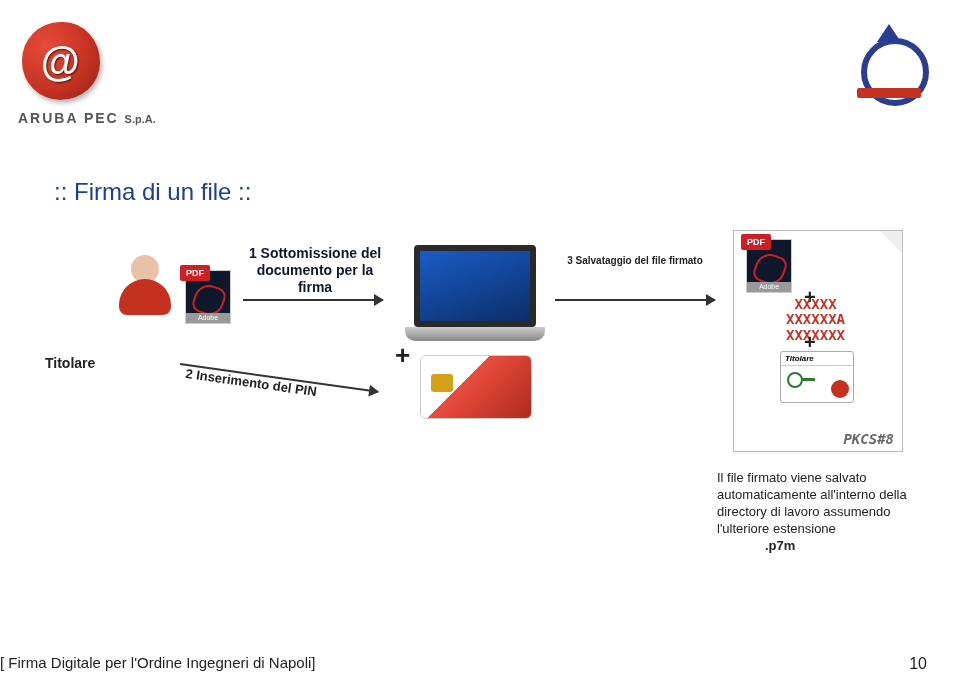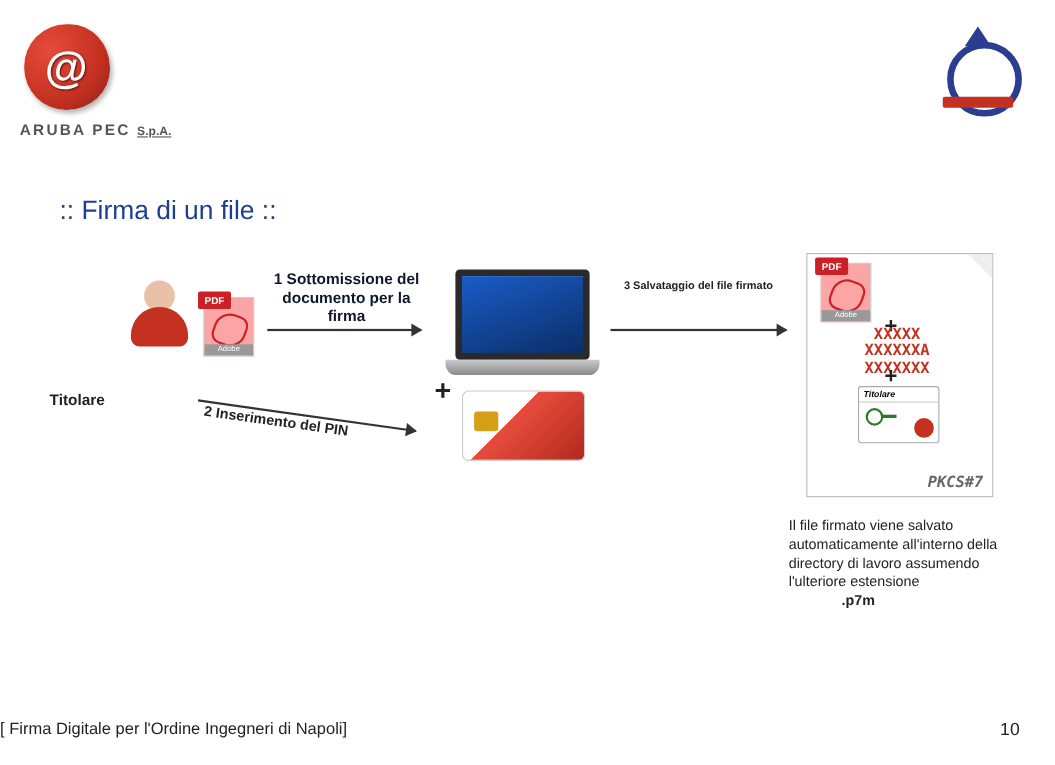--- a/index.html
+++ b/index.html
@@ -52,21 +52,20 @@
     top: 110px;
     left: 18px;
     font-size: 14px;
     letter-spacing: 2px;
     font-weight: bold;
     color: #555;
   }
   .brand-text .spa {
     font-size: 11px;
     letter-spacing: 0;
-    text-decoration: underline;
   }
   .logo-right {
     position: absolute;
     top: 18px;
     right: 20px;
     width: 90px;
     height: 90px;
   }
   .emblem {
     width: 80px;
@@ -146,21 +145,21 @@
     margin: -4px auto 0;
   }
   .pdf-small {
     position: absolute;
     width: 44px;
     height: 52px;
   }
   .pdf-page {
     width: 44px;
     height: 52px;
-    background: #fca5a5;
+    background: #0f172a;
     border: 1px solid #ccc;
     position: relative;
   }
   .pdf-badge {
     position: absolute;
     top: -6px;
     left: -6px;
     width: 30px;
     height: 16px;
     background: #cc2027;
@@ -507,21 +506,21 @@
 XXXXXXA
 XXXXXXX</div>
     <div class="pkcs-plus-b">+</div>
     <div class="cert-card">
       <div class="cert-title">Titolare</div>
       <div class="cert-key">
         <span class="cert-key-ring"></span><span class="cert-key-shaft"></span>
       </div>
       <div class="cert-seal"></div>
     </div>
-    <div class="pkcs-label">PKCS#7</div>
+    <div class="pkcs-label">PKCS#8</div>
   </div>
 
   <div class="desc-text">
     <span>Il file firmato viene salvato automaticamente all'interno della directory di lavoro assumendo l'ulteriore estensione</span>
     <span class="ext">.p7m</span>
   </div>
 
 </div>
 
 <div class="footer">[ Firma Digitale per l'Ordine Ingegneri di Napoli]</div>

